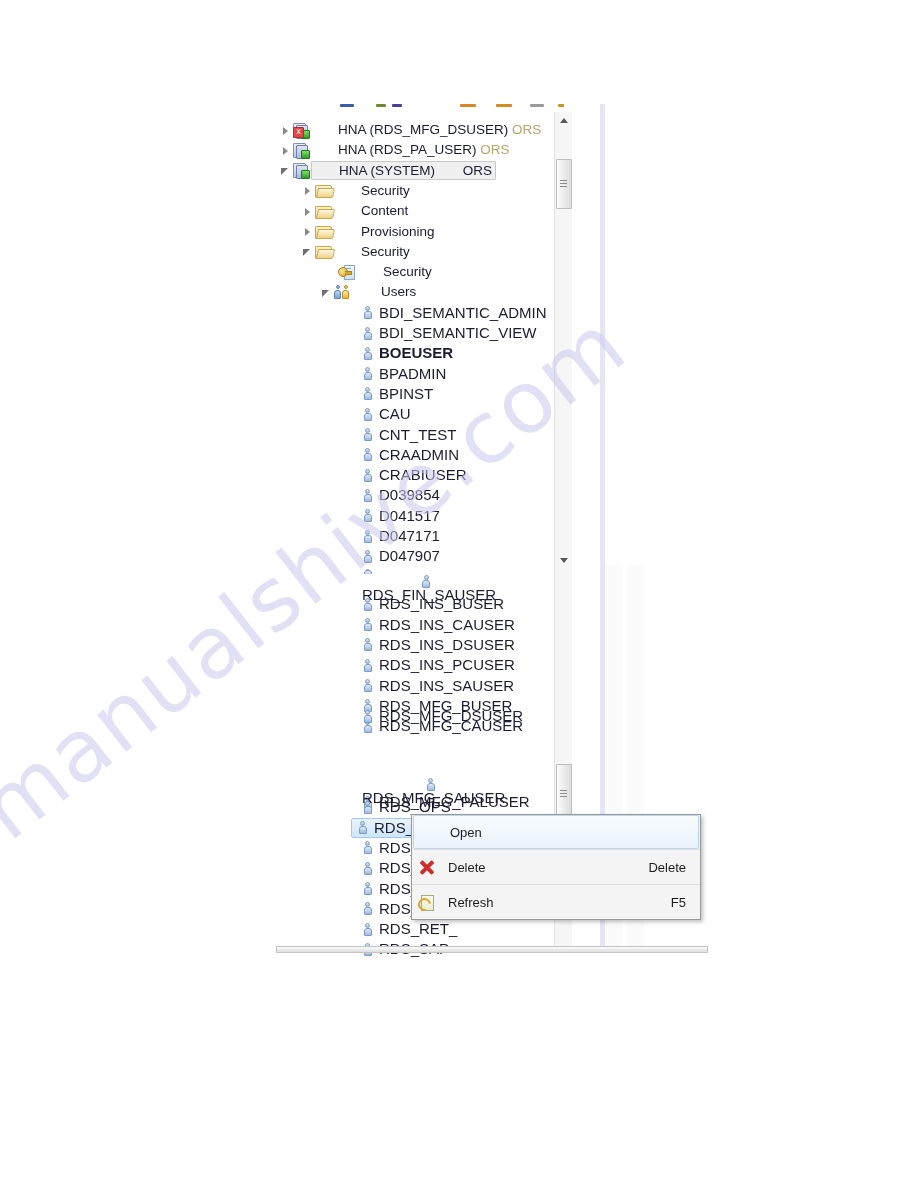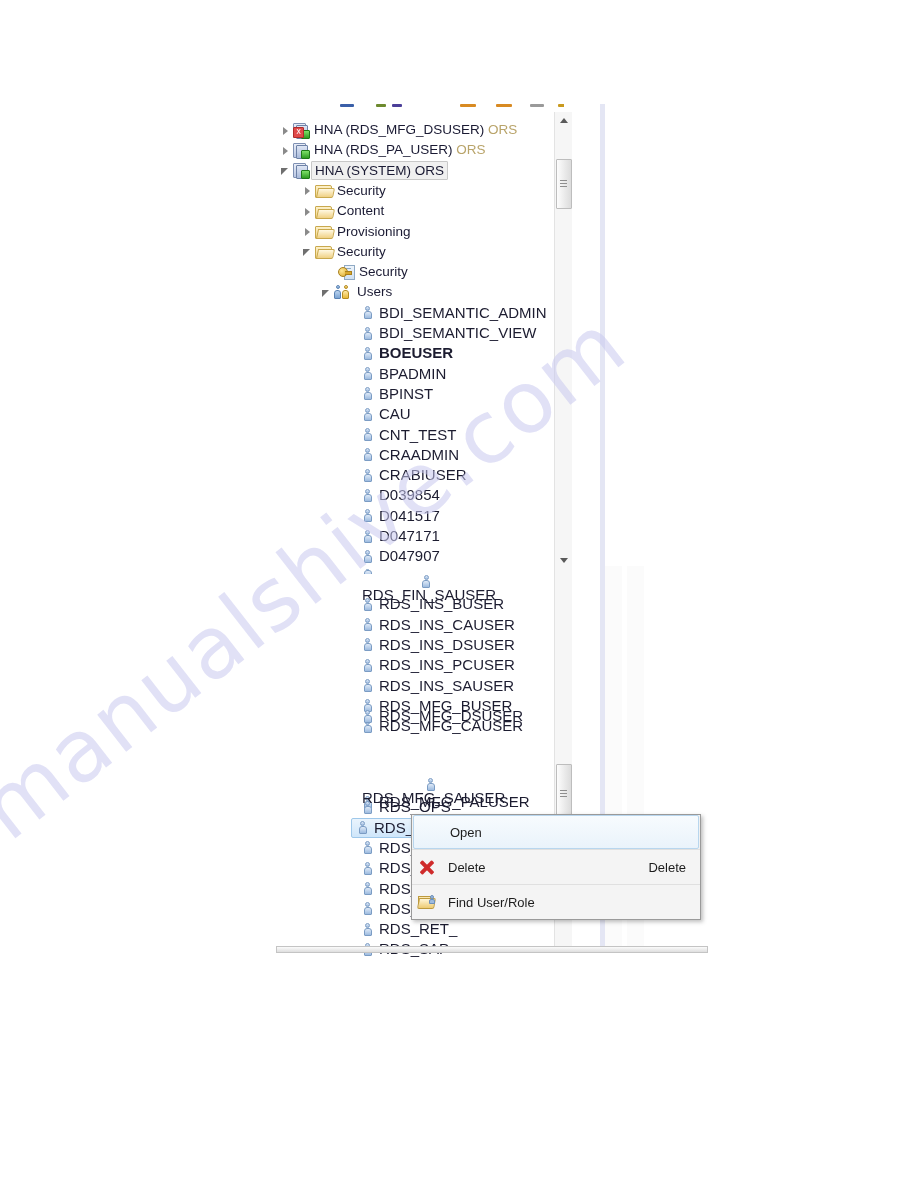--- a/index.html
+++ b/index.html
@@ -258,21 +258,21 @@
   .ico-user .bd {
     position: absolute; left: 1.5px; top: 5.5px;
     width: 8px; height: 8px;
     border-radius: 3px 3px 1px 1px;
     background: linear-gradient(180deg,#dfeaf8 0%,#9dbbdf 100%);
     border: 1px solid #7b9cc4;
     box-sizing: border-box;
   }
 
   .txt-ors { color: #b9a46a; }
-  .txt-node { color: #1a1a33; }
+  .txt-node { color: #1a1a33; margin-left: 24px; }
   .txt-user { color: #1c1c30; font-size: 15px; }
 
   .sel-focus {
     background: #f0f0f0;
     border: 1px solid #c8c8c8;
     border-radius: 1px;
     padding: 0 3px;
     margin-left: -3px;
     line-height: 17px;
   }
@@ -838,26 +838,24 @@
       </div>
       <div class="mi">
         <span class="mi-ico">
           <span class="ico-x"></span>
         </span>
         <span class="mi-label">Delete</span>
         <span class="mi-accel">Delete</span>
       </div>
       <div class="mi">
         <span class="mi-ico">
-          <span class="ico-find">
-            <span class="fo-back"></span>
-            <span class="fo"></span>
-            <span class="pp-h"></span>
-            <span class="pp-b"></span>
+          <span class="ico-refresh">
+            <span class="pg"></span>
+            <span class="ar"></span>
           </span>
         </span>
-        <span class="mi-label">Find User/Role</span>
-        <span class="mi-accel"></span>
+        <span class="mi-label">Refresh</span>
+        <span class="mi-accel">F5</span>
       </div>
     </div>
 </div>
 
 <div id="bottombar"></div>
 
 </body></html>

